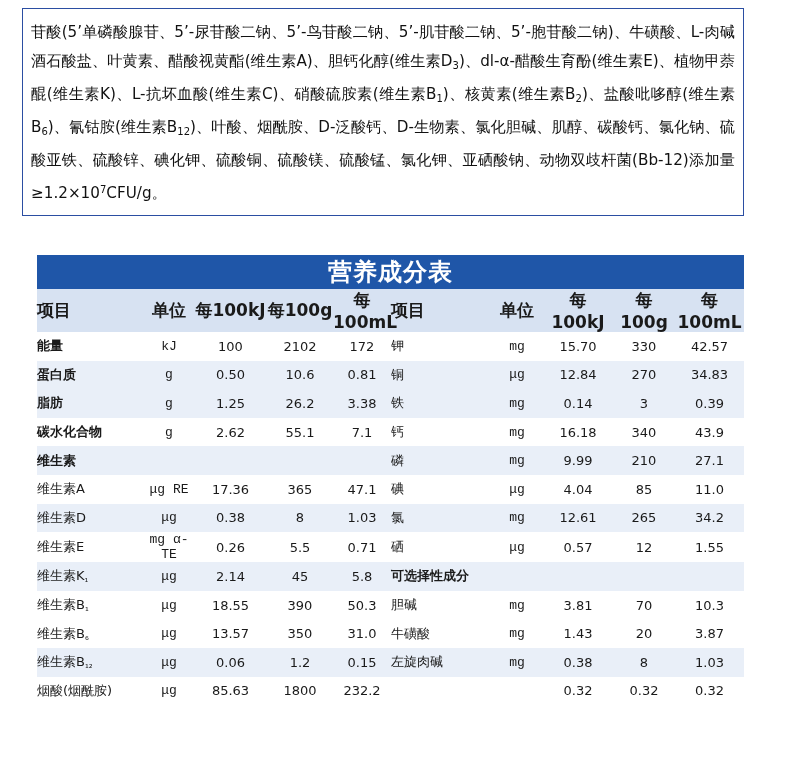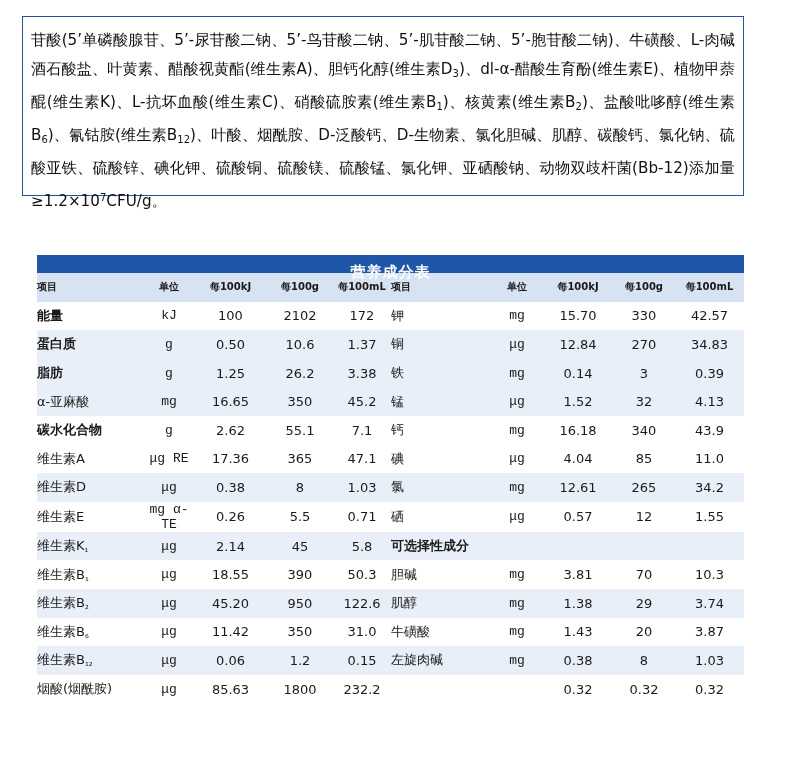--- a/index.html
+++ b/index.html
@@ -13,23 +13,23 @@
     font-family: "DejaVu Sans", "Liberation Sans", sans-serif;
     color: #000000;
     position: relative;
     overflow: hidden;
   }
 
   
   #ingredients-box {
     position: absolute;
     left: 22px;
-    top: 16px;
+    top: 8px;
     width: 722px;
-    height: 180px;
+    height: 208px;
     border: 1px solid #2b4ea2;
     box-sizing: border-box;
     background: #ffffff;
   }
   #ingredients-text {
     padding: 9px 8px 0 8px;
     font-size: 15.2px;
     line-height: 29px;
     letter-spacing: 0px;
     text-align: justify;
@@ -49,42 +49,42 @@
   #nutrition-panel {
     position: absolute;
     left: 37px;
     top: 255px;
     width: 707px;
   }
   #nutrition-title {
     background: #1f56a8;
     color: #ffffff;
     text-align: center;
-    font-size: 15px;
+    font-size: 24px;
     font-weight: bold;
     line-height: 34px;
-    height: 18px;
+    height: 34px;
     letter-spacing: 1px;
   }
   table.nutri {
     border-collapse: collapse;
     width: 707px;
     table-layout: fixed;
   }
   table.nutri td {
     font-size: 13px;
     height: 28.6px;
     padding: 0;
     vertical-align: middle;
     color: #1a1a1a;
   }
   tr.hdr td {
     background: #d7e2f2;
     font-weight: bold;
-    font-size: 10px;
+    font-size: 17px;
   }
   tr.alt td { background: #e9eff8; }
   tr.white td { background: #ffffff; }
 
   .c-item   { width: 107px; padding-left: 9px; text-align: left; }
   .c-unit   { width: 50px;  text-align: center; }
   .c-v1     { width: 73px;  text-align: center; }
   .c-v2     { width: 66px;  text-align: center; }
   .c-v3     { width: 58px;  text-align: center; padding-right: 24px;}
 
@@ -133,62 +133,62 @@
           <td class="c2-unit unitsm">mg</td>
           <td class="c2-v1">15.70</td>
           <td class="c2-v2">330</td>
           <td class="c2-v3">42.57</td>
         </tr>
         <tr class="alt">
           <td class="c-item bold">蛋白质</td>
           <td class="c-unit unitsm">g</td>
           <td class="c-v1">0.50</td>
           <td class="c-v2">10.6</td>
-          <td class="c-v3">1.37</td>
+          <td class="c-v3">0.81</td>
           <td class="c2-item">铜</td>
           <td class="c2-unit unitsm">μg</td>
           <td class="c2-v1">12.84</td>
           <td class="c2-v2">270</td>
           <td class="c2-v3">34.83</td>
         </tr>
         <tr class="alt">
           <td class="c-item bold">脂肪</td>
           <td class="c-unit unitsm">g</td>
           <td class="c-v1">1.25</td>
           <td class="c-v2">26.2</td>
           <td class="c-v3">3.38</td>
           <td class="c2-item">铁</td>
           <td class="c2-unit unitsm">mg</td>
           <td class="c2-v1">0.14</td>
           <td class="c2-v2">3</td>
           <td class="c2-v3">0.39</td>
         </tr>
-        <tr class="alt">
-          <td class="c-item">α-亚麻酸</td>
-          <td class="c-unit unitsm">mg</td>
-          <td class="c-v1">16.65</td>
-          <td class="c-v2">350</td>
-          <td class="c-v3">45.2</td>
-          <td class="c2-item">锰</td>
-          <td class="c2-unit unitsm">μg</td>
-          <td class="c2-v1">1.52</td>
-          <td class="c2-v2">32</td>
-          <td class="c2-v3">4.13</td>
-        </tr>
         <tr class="white">
           <td class="c-item bold">碳水化合物</td>
           <td class="c-unit unitsm">g</td>
           <td class="c-v1">2.62</td>
           <td class="c-v2">55.1</td>
           <td class="c-v3">7.1</td>
           <td class="c2-item">钙</td>
           <td class="c2-unit unitsm">mg</td>
           <td class="c2-v1">16.18</td>
           <td class="c2-v2">340</td>
           <td class="c2-v3">43.9</td>
+        </tr>
+        <tr class="alt">
+          <td class="c-item bold">维生素</td>
+          <td class="c-unit unitsm"></td>
+          <td class="c-v1"></td>
+          <td class="c-v2"></td>
+          <td class="c-v3"></td>
+          <td class="c2-item">磷</td>
+          <td class="c2-unit unitsm">mg</td>
+          <td class="c2-v1">9.99</td>
+          <td class="c2-v2">210</td>
+          <td class="c2-v3">27.1</td>
         </tr>
         <tr class="white">
           <td class="c-item">维生素A</td>
           <td class="c-unit unitsm">μg RE</td>
           <td class="c-v1">17.36</td>
           <td class="c-v2">365</td>
           <td class="c-v3">47.1</td>
           <td class="c2-item">碘</td>
           <td class="c2-unit unitsm">μg</td>
           <td class="c2-v1">4.04</td>
@@ -236,36 +236,24 @@
           <td class="c-unit unitsm">μg</td>
           <td class="c-v1">18.55</td>
           <td class="c-v2">390</td>
           <td class="c-v3">50.3</td>
           <td class="c2-item">胆碱</td>
           <td class="c2-unit unitsm">mg</td>
           <td class="c2-v1">3.81</td>
           <td class="c2-v2">70</td>
           <td class="c2-v3">10.3</td>
         </tr>
-        <tr class="alt">
-          <td class="c-item">维生素B<span class="sub">₂</span></td>
-          <td class="c-unit unitsm">μg</td>
-          <td class="c-v1">45.20</td>
-          <td class="c-v2">950</td>
-          <td class="c-v3">122.6</td>
-          <td class="c2-item">肌醇</td>
-          <td class="c2-unit unitsm">mg</td>
-          <td class="c2-v1">1.38</td>
-          <td class="c2-v2">29</td>
-          <td class="c2-v3">3.74</td>
-        </tr>
         <tr class="white">
           <td class="c-item">维生素B<span class="sub">₆</span></td>
           <td class="c-unit unitsm">μg</td>
-          <td class="c-v1">11.42</td>
+          <td class="c-v1">13.57</td>
           <td class="c-v2">350</td>
           <td class="c-v3">31.0</td>
           <td class="c2-item">牛磺酸</td>
           <td class="c2-unit unitsm">mg</td>
           <td class="c2-v1">1.43</td>
           <td class="c2-v2">20</td>
           <td class="c2-v3">3.87</td>
         </tr>
         <tr class="alt">
           <td class="c-item">维生素B<span class="sub">₁₂</span></td>

